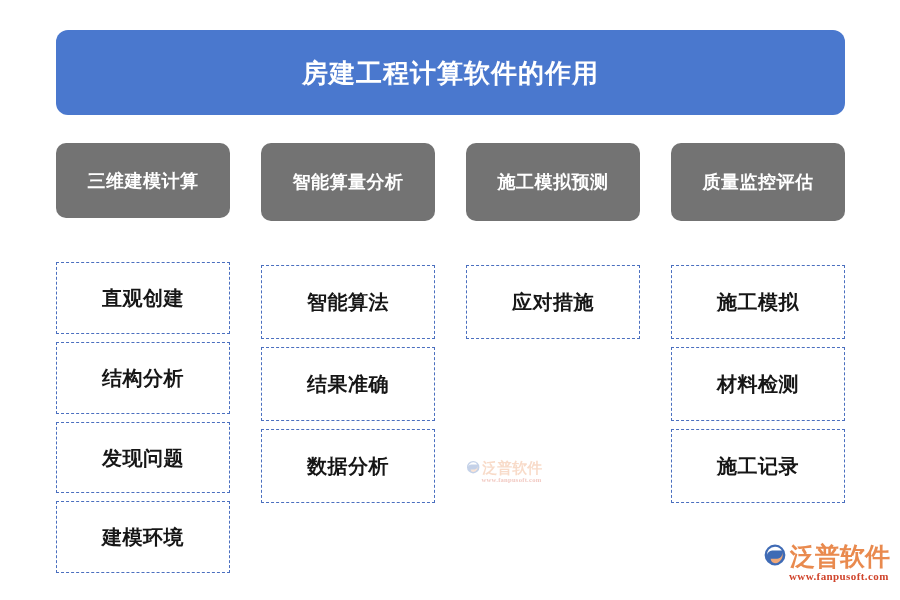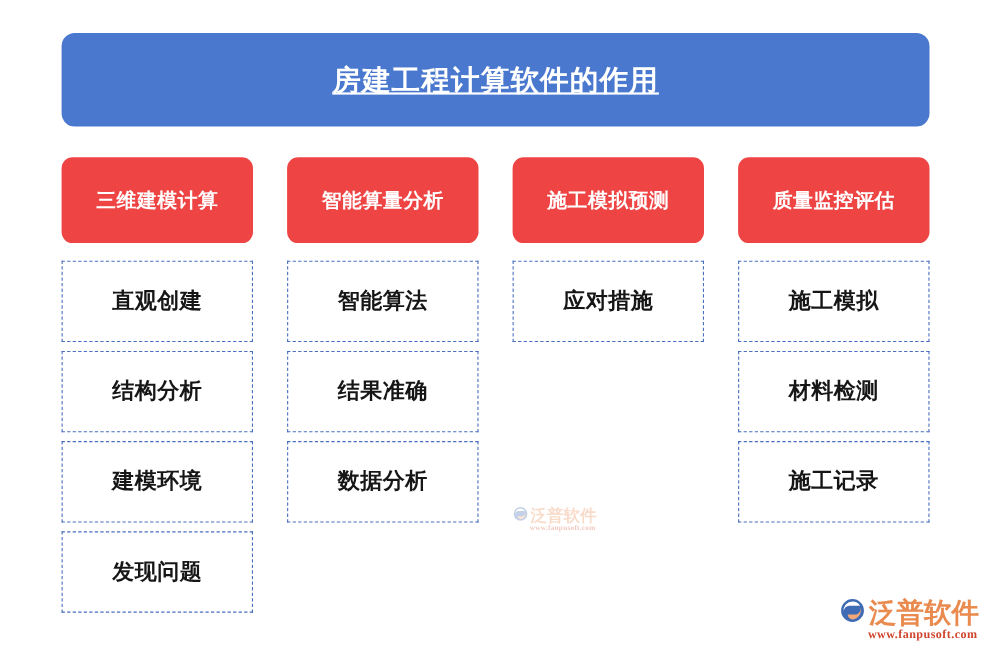--- a/index.html
+++ b/index.html
@@ -33,21 +33,20 @@
     align-items: center;
     justify-content: center;
   }
   .banner-title {
     color: #ffffff;
     font-size: 26px;
     font-weight: bold;
     letter-spacing: 1px;
     line-height: 1;
     white-space: nowrap;
-    text-decoration: underline;
   }
 
   
   .columns {
     position: absolute;
     left: 56px;
     top: 143px;
     width: 789px;
     height: 430px;
     display: flex;
@@ -55,26 +54,26 @@
   }
   .column {
     width: 174px;
     display: flex;
     flex-direction: column;
   }
 
   
   .cat-header {
     height: 78px;
-    background: #ef4444;
+    background: #737373;
     border-radius: 10px;
     display: flex;
     align-items: center;
     justify-content: center;
-    margin-bottom: 16px;
+    margin-bottom: 44px;
   }
   .cat-header-label {
     color: #ffffff;
     font-size: 18px;
     font-weight: bold;
     letter-spacing: 0.5px;
     line-height: 1;
     white-space: nowrap;
   }
 
@@ -170,24 +169,24 @@
       <div class="cat-header">
         <span class="cat-header-label">三维建模计算</span>
       </div>
       <div class="cell">
         <span class="cell-label">直观创建</span>
       </div>
       <div class="cell">
         <span class="cell-label">结构分析</span>
       </div>
       <div class="cell">
+        <span class="cell-label">发现问题</span>
+      </div>
+      <div class="cell">
         <span class="cell-label">建模环境</span>
-      </div>
-      <div class="cell">
-        <span class="cell-label">发现问题</span>
       </div>
     </div>
 
     <div class="column">
       <div class="cat-header">
         <span class="cat-header-label">智能算量分析</span>
       </div>
       <div class="cell">
         <span class="cell-label">智能算法</span>
       </div>

